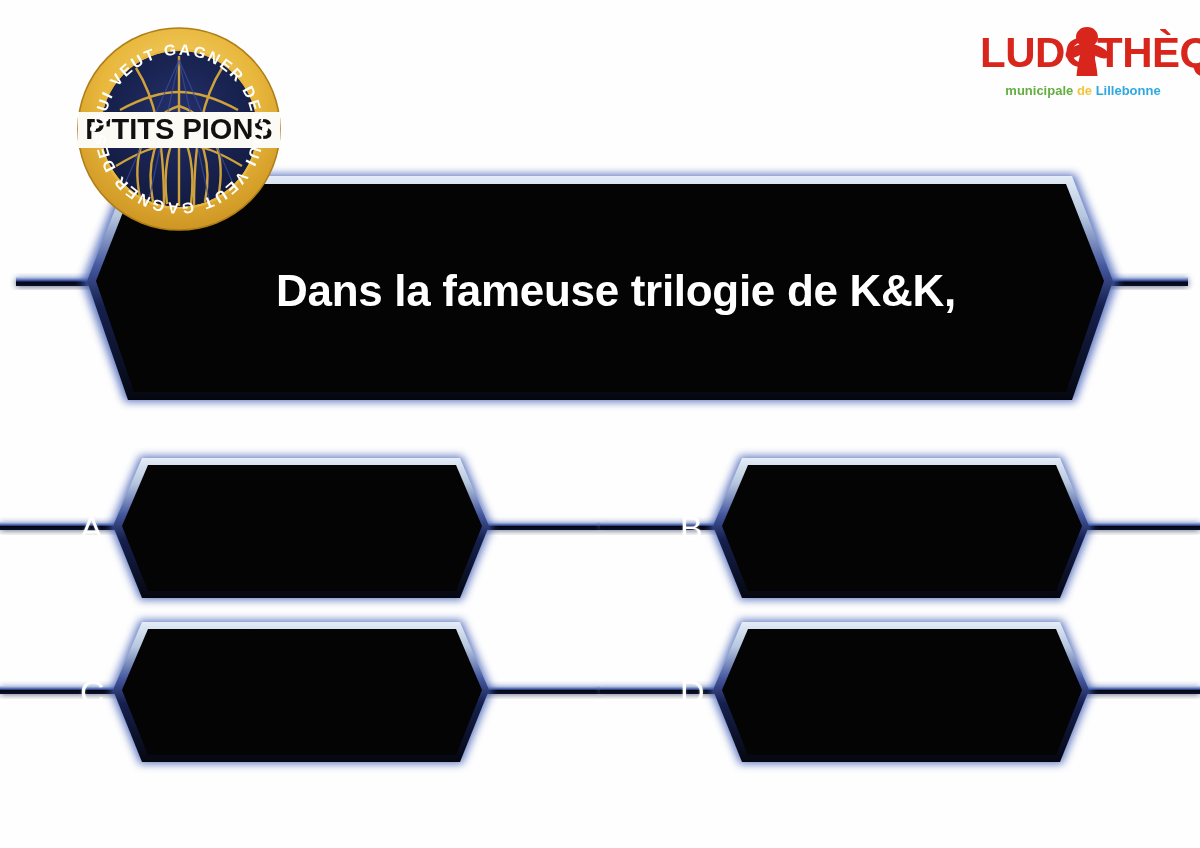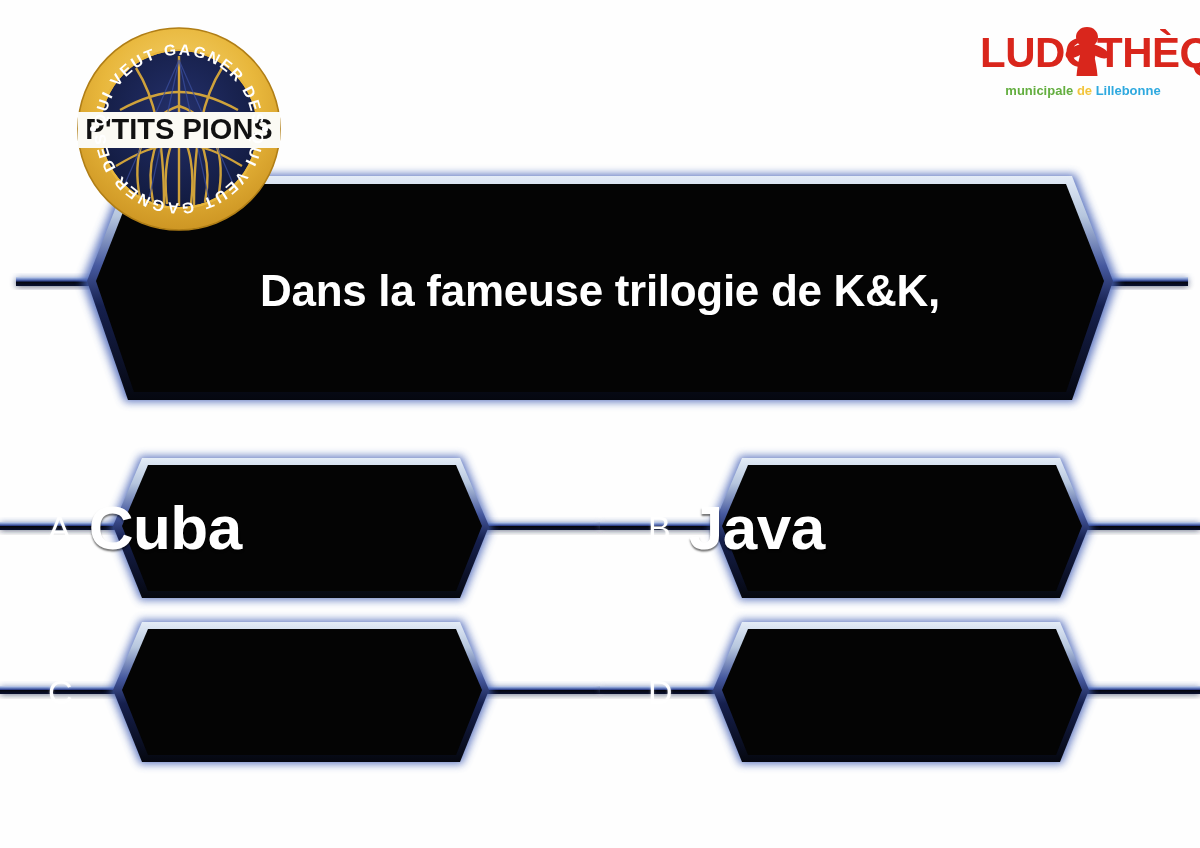--- a/index.html
+++ b/index.html
@@ -83,20 +83,21 @@
   }
   .plate svg { display: block; overflow: visible; }
 
   .plate-text {
     position: absolute;
     inset: 0;
     display: flex;
     align-items: center;
     z-index: 6;
     pointer-events: none;
+    margin-left: 32px;
   }
 
   
   #question-plate {
     left: 0px;
     top: 160px;
     width: 1200px;
     height: 262px;
     z-index: 10;
   }
@@ -306,41 +307,39 @@
     <g>
       <rect x="470" y="84" width="130" height="8" fill="url(#connGradA)" filter="url(#glowA)" opacity="0.85"></rect>
       <rect x="470" y="84" width="130" height="8" fill="url(#connGradA)"></rect>
     </g>
     <polygon points="140,18 462,18 492,88 462,162 140,162 110,88" fill="#4763b8" filter="url(#softA)" opacity="0.85"></polygon>
     <polygon points="142,20 460,20 489,88 460,160 142,160 113,88" fill="url(#rimGradA)"></polygon>
     <polygon points="148,27 456,27 482,88 456,153 148,153 122,88" fill="#040404"></polygon>
   </svg>
   <div class="plate-text">
     <span class="answer-letter">A</span>
-    <span class="answer-label">Cuba</span>
   </div>
 </div>
 
 <div class="plate answer-plate" id="answer-b">
   <svg viewBox="0 0 600 180" xmlns="http://www.w3.org/2000/svg" width="600" height="180">
     <g>
       <rect x="0" y="84" width="122" height="8" fill="url(#connGradA)" filter="url(#glowA)" opacity="0.85"></rect>
       <rect x="0" y="84" width="122" height="8" fill="url(#connGradA)"></rect>
     </g>
     <g>
       <rect x="470" y="84" width="130" height="8" fill="url(#connGradA)" filter="url(#glowA)" opacity="0.85"></rect>
       <rect x="470" y="84" width="130" height="8" fill="url(#connGradA)"></rect>
     </g>
     <polygon points="140,18 462,18 492,88 462,162 140,162 110,88" fill="#4763b8" filter="url(#softA)" opacity="0.85"></polygon>
     <polygon points="142,20 460,20 489,88 460,160 142,160 113,88" fill="url(#rimGradA)"></polygon>
     <polygon points="148,27 456,27 482,88 456,153 148,153 122,88" fill="#040404"></polygon>
   </svg>
   <div class="plate-text">
     <span class="answer-letter">B</span>
-    <span class="answer-label">Java</span>
   </div>
 </div>
 
 <div class="plate answer-plate" id="answer-c">
   <svg viewBox="0 0 600 180" xmlns="http://www.w3.org/2000/svg" width="600" height="180">
     <g>
       <rect x="0" y="84" width="122" height="8" fill="url(#connGradA)" filter="url(#glowA)" opacity="0.85"></rect>
       <rect x="0" y="84" width="122" height="8" fill="url(#connGradA)"></rect>
     </g>
     <g>

